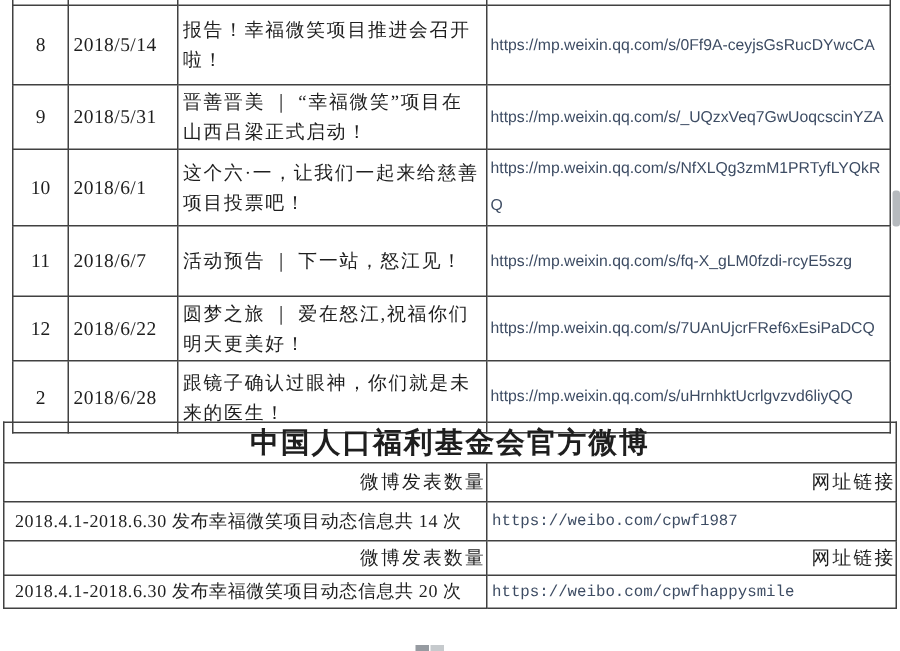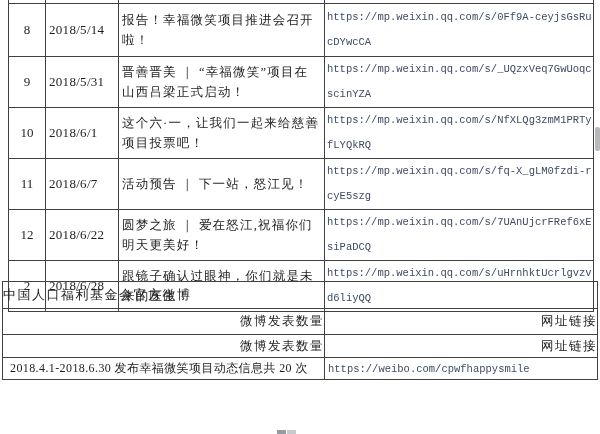--- a/index.html
+++ b/index.html
@@ -11,29 +11,29 @@
   table{border-collapse:collapse;table-layout:fixed;}
   td{padding:0;border:1px solid #414141;overflow:hidden;}
 
   
   .main-table{position:absolute;top:0;left:8px;width:585px;}
   .main-table tr.partial td{border-top:none;height:3px;font-size:0;line-height:0;}
   .cell-num{text-align:center;font-size:13px;}
   .cell-date{font-size:13px;padding-left:3px;letter-spacing:.3px;white-space:nowrap;}
   .cell-title{font-size:12.5px;line-height:20px;padding:0 3px;letter-spacing:1.2px;margin-left:28px;}
   .cell-url{
-    font-family:Liberation Mono, monospace;
+    font-family:Liberation Sans, sans-serif;
     font-size:10.5px;line-height:25px;color:#3d4c63;
     word-break:break-all;padding:0 1px 0 2px;margin-top:28px;
   }
 
   
   .weibo-table{position:absolute;top:281px;left:2px;width:595px;}
   .w-title{
-    font-weight:normal;font-size:13px;
+    text-align:center;font-weight:bold;font-size:19px;
     letter-spacing:1.5px;height:26px;
   }
   .w-header{
     text-align:right;font-weight:normal;font-size:12.5px;
     letter-spacing:1.5px;
     padding-left:46px;
   }
   .w-count{
     font-size:12px;padding-left:7px;letter-spacing:.4px;white-space:nowrap;
   }
@@ -115,20 +115,24 @@
         <col style="width:273px">
       </colgroup>
     <tbody>
         <tr style="height:26px">
       <td colspan="2" class="w-title">中国人口福利基金会官方微博</td>
     </tr>
     <tr style="height:26px">
       <td class="w-header">微博发表数量</td>
       <td class="w-header">网址链接</td>
     </tr>
+    <tr style="height:26px">
+      <td class="w-count">2018.4.1-2018.6.30 发布幸福微笑项目动态信息共 14 次</td>
+      <td class="w-url">https://weibo.com/cpwf1987</td>
+    </tr>
     <tr style="height:23px">
       <td class="w-header">微博发表数量</td>
       <td class="w-header">网址链接</td>
     </tr>
     <tr style="height:22px">
       <td class="w-count">2018.4.1-2018.6.30 发布幸福微笑项目动态信息共 20 次</td>
       <td class="w-url">https://weibo.com/cpwfhappysmile</td>
     </tr>
   </tbody>
     </table>

